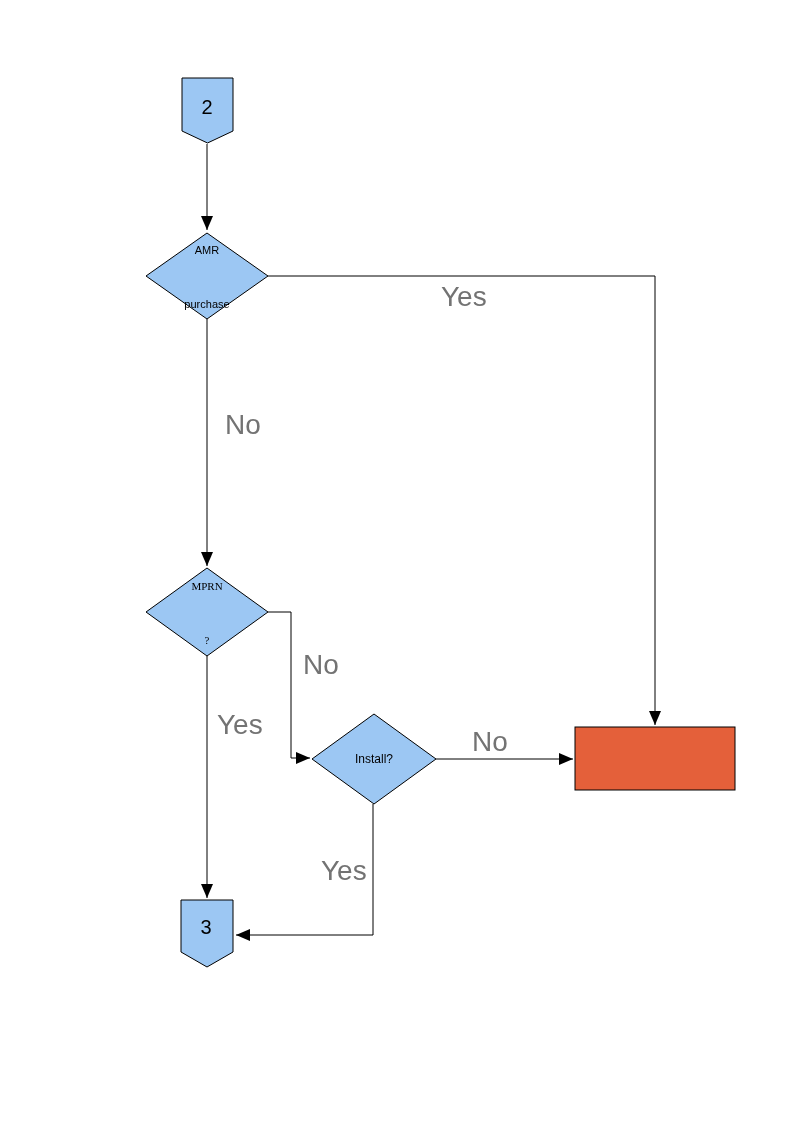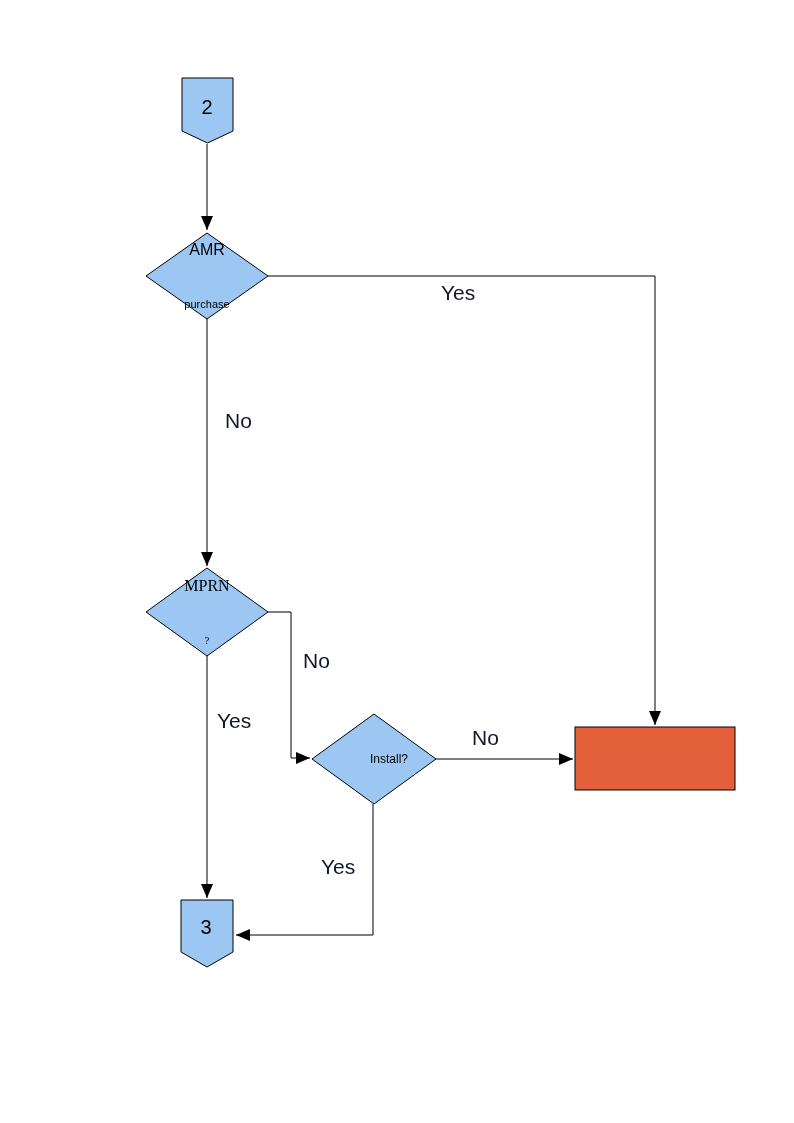--- a/index.html
+++ b/index.html
@@ -40,42 +40,42 @@
     transform: translate(-50%, -50%);
     text-align: center;
     color: #000000;
     white-space: nowrap;
   }
   .connector-text {
     font-size: 20px;
   }
   .decision-text .l1 {
     display: block;
-    font-size: 16px;
+    font-size: 11px;
     line-height: 14px;
   }
   .decision-text .l2 {
     display: block;
     font-size: 11px;
     line-height: 13px;
     margin-top: 41px;
   }
   .decision-text-single {
     font-size: 12px;
   }
   .process-text .l1,
   .process-text .l2 {
     display: block;
     font-size: 20px;
     line-height: 25px;
   }
   .edge-label {
     position: absolute;
-    font-size: 21px;
-    color: #0f172a;
+    font-size: 28px;
+    color: #737373;
     white-space: nowrap;
   }
 </style>
 </head>
 <body>
 
 <div id="canvas">
 
   <svg id="diagram-svg" width="794" height="1123" viewBox="0 0 794 1123">
     <defs>
@@ -109,21 +109,21 @@
   <div class="node-label decision-text" style="left:207px; top:277px;">
     <span class="l1">AMR</span>
     <span class="l2">purchase</span>
   </div>
 
   <div class="node-label decision-text" style="left:207px; top:613px;font-family:Liberation Serif, serif;">
     <span class="l1">MPRN</span>
     <span class="l2">?</span>
   </div>
 
-  <div class="node-label decision-text-single" style="left:389px; top:759px;">Install?</div>
+  <div class="node-label decision-text-single" style="left:374px; top:759px;">Install?</div>
 
 
   <div class="node-label connector-text" style="left:206px; top:927px;">3</div>
 
   <div class="edge-label" style="left:441px; top:281px;">Yes</div>
 
   <div class="edge-label" style="left:225px; top:409px;">No</div>
 
   <div class="edge-label" style="left:303px; top:649px;">No</div>
 

